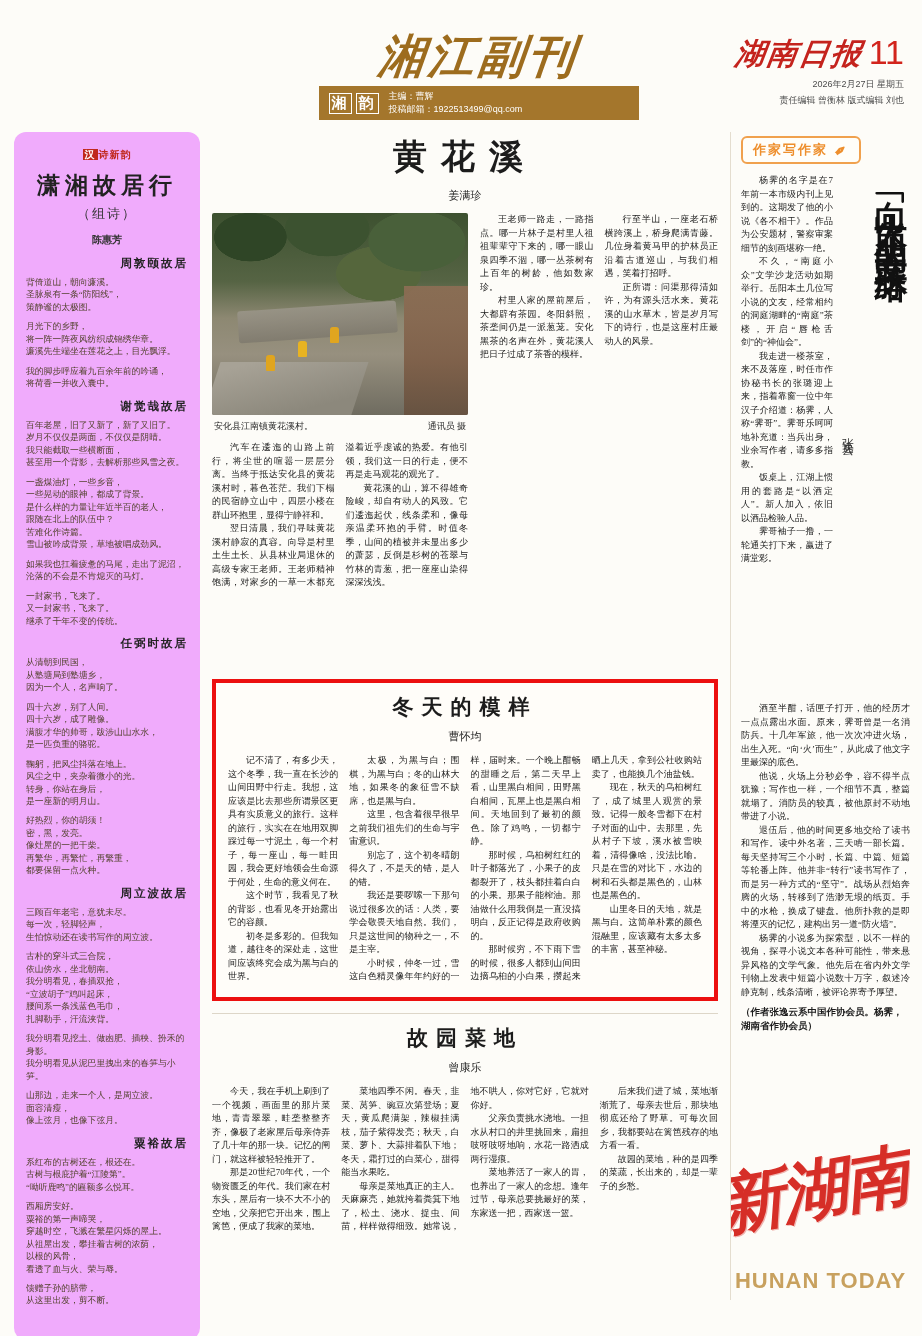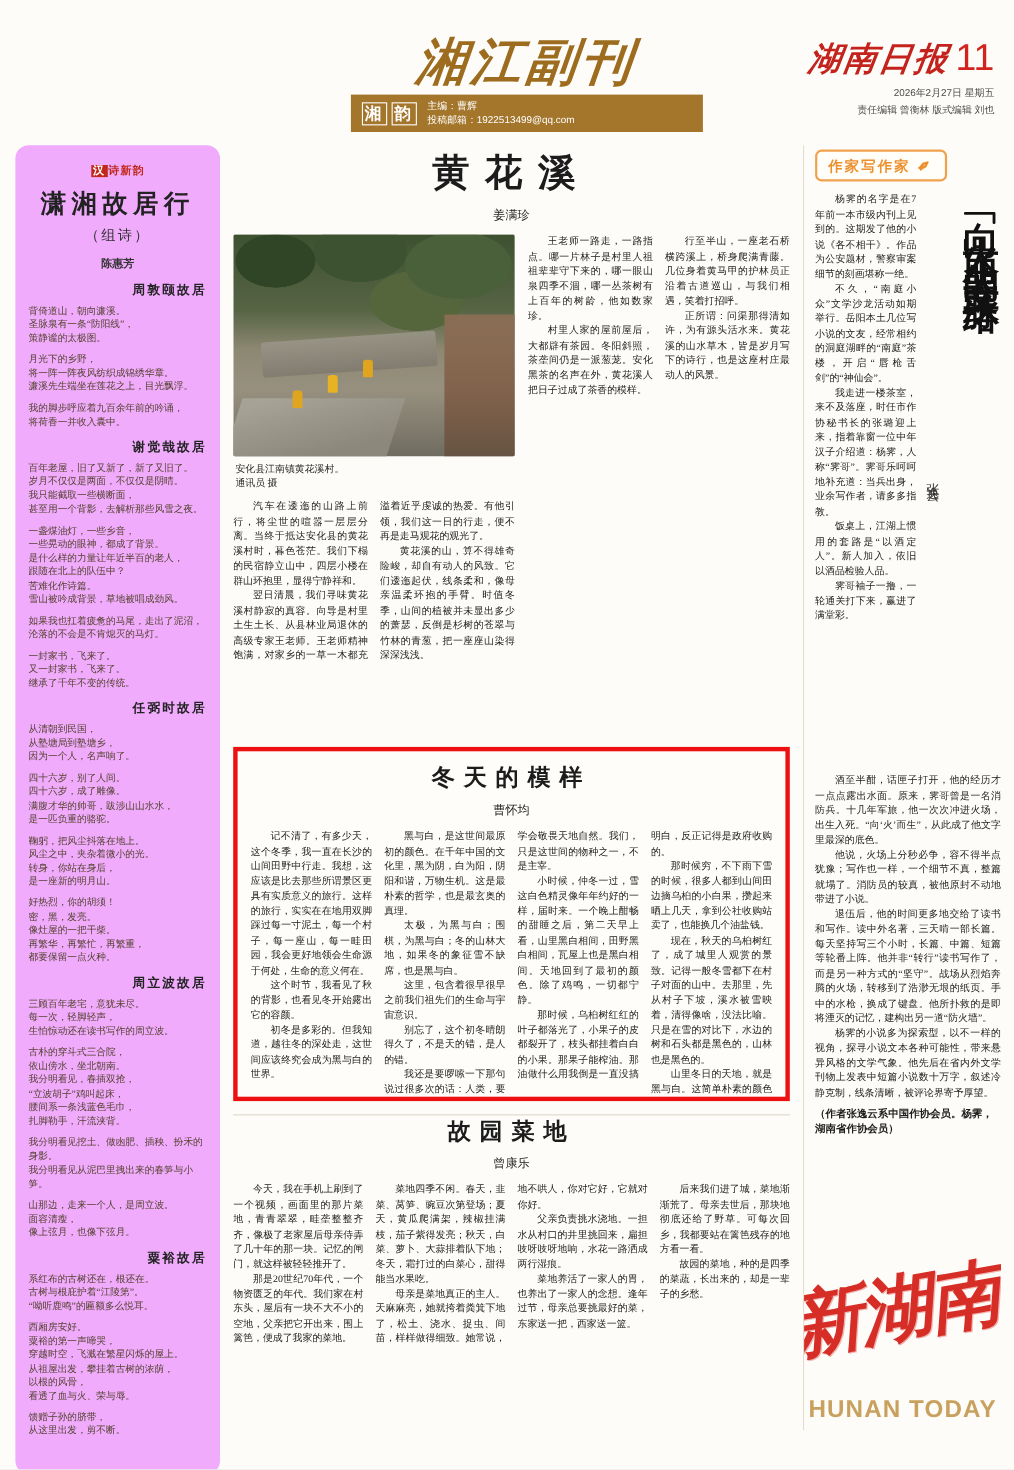--- a/index.html
+++ b/index.html
@@ -51,32 +51,32 @@
   }
   .photo .bricks { position:absolute; right:0; top:36%; width:64px; height:64%;
     background:linear-gradient(180deg, #8e6e55 0%, #7c5c45 60%, #66503e 100%); opacity:.9; }
   .photo .stone { position:absolute; left:10%; top:46%; width:62%; height:16%;
     background:linear-gradient(180deg,#9b968a,#7e796d); transform:rotate(-4deg); border-radius:3px; opacity:.85; }
   .photo .path { position:absolute; left:0; bottom:0; width:58%; height:26%;
     background:linear-gradient(165deg,#a7a296 10%,#8c887c 80%); transform:skewX(-18deg); }
   .photo .figure { position:absolute; width:9px; height:16px; background:#e0a51f; border-radius:3px 3px 1px 1px; }
   .photo .f1 { left:54px; bottom:44px; } .photo .f2 { left:86px; bottom:58px; background:#e8b322; }
   .photo .f3 { left:118px; bottom:72px; } 
-  .caption-row { display:flex; justify-content:space-between; font-size:9px; margin:5px 2px 8px; color:#2a2a2a;flex-direction:column; }
+  .caption-row { display:flex; justify-content:space-between; font-size:9px; margin:5px 2px 8px; color:#2a2a2a; }
   .col2 { column-count:2; column-gap:11px; }
   .col4 { column-count:4; column-gap:11px; }
   .bodytext p { font-size:9px; line-height:1.5; text-align:justify; text-indent:2em; color:#222; }
   .hx-left-text { height:222px; overflow:hidden; }
   .hx-right { flex:1; height:452px; overflow:hidden; }
   
   .winter-box { margin-top:14px; border:4px solid #ec1010; padding:10px 12px 8px; height:322px; overflow:hidden; background:#fffdf9; }
   .sec-title { text-align:center; font-size:21px; font-weight:bold; letter-spacing:8px; }
   .winter-body { height:244px; overflow:hidden; margin-top:4px; }
   
-  .garden { margin-top:12px; border-top:1px solid #ddd6c8; height:300px; overflow:hidden; }
+  .garden { margin-top:12px; border-top:1px solid #ddd6c8; padding-top:10px; height:300px; overflow:hidden; }
   .garden-body { height:226px; overflow:hidden; margin-top:4px; }
   
   .writer { border-left:1px solid #e4ddcf; padding-left:10px; height:1168px; position:relative; overflow:hidden; }
   .writer-badge { display:inline-flex; align-items:center; gap:6px; border:2px solid #f0a14e; border-radius:6px;
     color:#ee8f2d; font-weight:bold; font-size:13px; letter-spacing:2px; padding:3px 10px; margin:4px 0 10px; background:#fffef9; }
   .pen-icon { display:inline-block; transform:rotate(-40deg); font-size:15px; color:#ee8f2d; }
   .writer-top { display:flex; gap:6px; height:520px; overflow:hidden; }
   .writer-narrow { width:92px; flex:none; overflow:hidden; }
   .writer-narrow p { font-size:9px; line-height:1.5; text-align:justify; text-indent:2em; color:#222; }
   .writer-author { writing-mode:vertical-rl; text-orientation:upright; font-size:12px; letter-spacing:4px;
@@ -337,21 +337,20 @@
       </article>
 
       <article class="winter-box">
         <h2 class="sec-title">冬天的模样</h2>
         <div class="byline">曹怀均</div>
         <div class="winter-body col4 bodytext">
 
         <p>记不清了，有多少天，这个冬季，我一直在长沙的山间田野中行走。我想，这应该是比去那些所谓景区更具有实质意义的旅行。这样的旅行，实实在在地用双脚踩过每一寸泥土，每一个村子，每一座山，每一畦田园，我会更好地领会生命源于何处，生命的意义何在。</p>
             <p>这个时节，我看见了秋的背影，也看见冬开始露出它的容颜。</p>
             <p>初冬是多彩的。但我知道，越往冬的深处走，这世间应该终究会成为黑与白的世界。</p>
-            <p>黑与白，是这世间最原初的颜色。在千年中国的文化里，黑为阴，白为阳，阴阳和谐，万物生机。这是最朴素的哲学，也是最玄奥的真理。</p>
             <p>太极，为黑与白；围棋，为黑与白；冬的山林大地，如果冬的象征雪不缺席，也是黑与白。</p>
             <p>这里，包含着很早很早之前我们祖先们的生命与宇宙意识。</p>
             <p>别忘了，这个初冬晴朗得久了，不是天的错，是人的错。</p>
             <p>我还是要啰嗦一下那句说过很多次的话：人类，要学会敬畏天地自然。我们，只是这世间的物种之一，不是主宰。</p>
             <p>小时候，仲冬一过，雪这白色精灵像年年约好的一样，届时来。一个晚上酣畅的甜睡之后，第二天早上看，山里黑白相间，田野黑白相间，瓦屋上也是黑白相间。天地回到了最初的颜色。除了鸡鸣，一切都宁静。</p>
             <p>那时候，乌桕树红红的叶子都落光了，小果子的皮都裂开了，枝头都挂着白白的小果。那果子能榨油。那油做什么用我倒是一直没搞明白，反正记得是政府收购的。</p>
             <p>那时候穷，不下雨下雪的时候，很多人都到山间田边摘乌桕的小白果，攒起来晒上几天，拿到公社收购站卖了，也能换几个油盐钱。</p>
             <p>现在，秋天的乌桕树红了，成了城里人观赏的景致。记得一般冬雪都下在村子对面的山中。去那里，先从村子下坡，溪水被雪映着，清得像啥，没法比喻。只是在雪的对比下，水边的树和石头都是黑色的，山林也是黑色的。</p>
             <p>山里冬日的天地，就是黑与白。这简单朴素的颜色混融里，应该藏有太多太多的丰富，甚至神秘。</p>
           </div>

